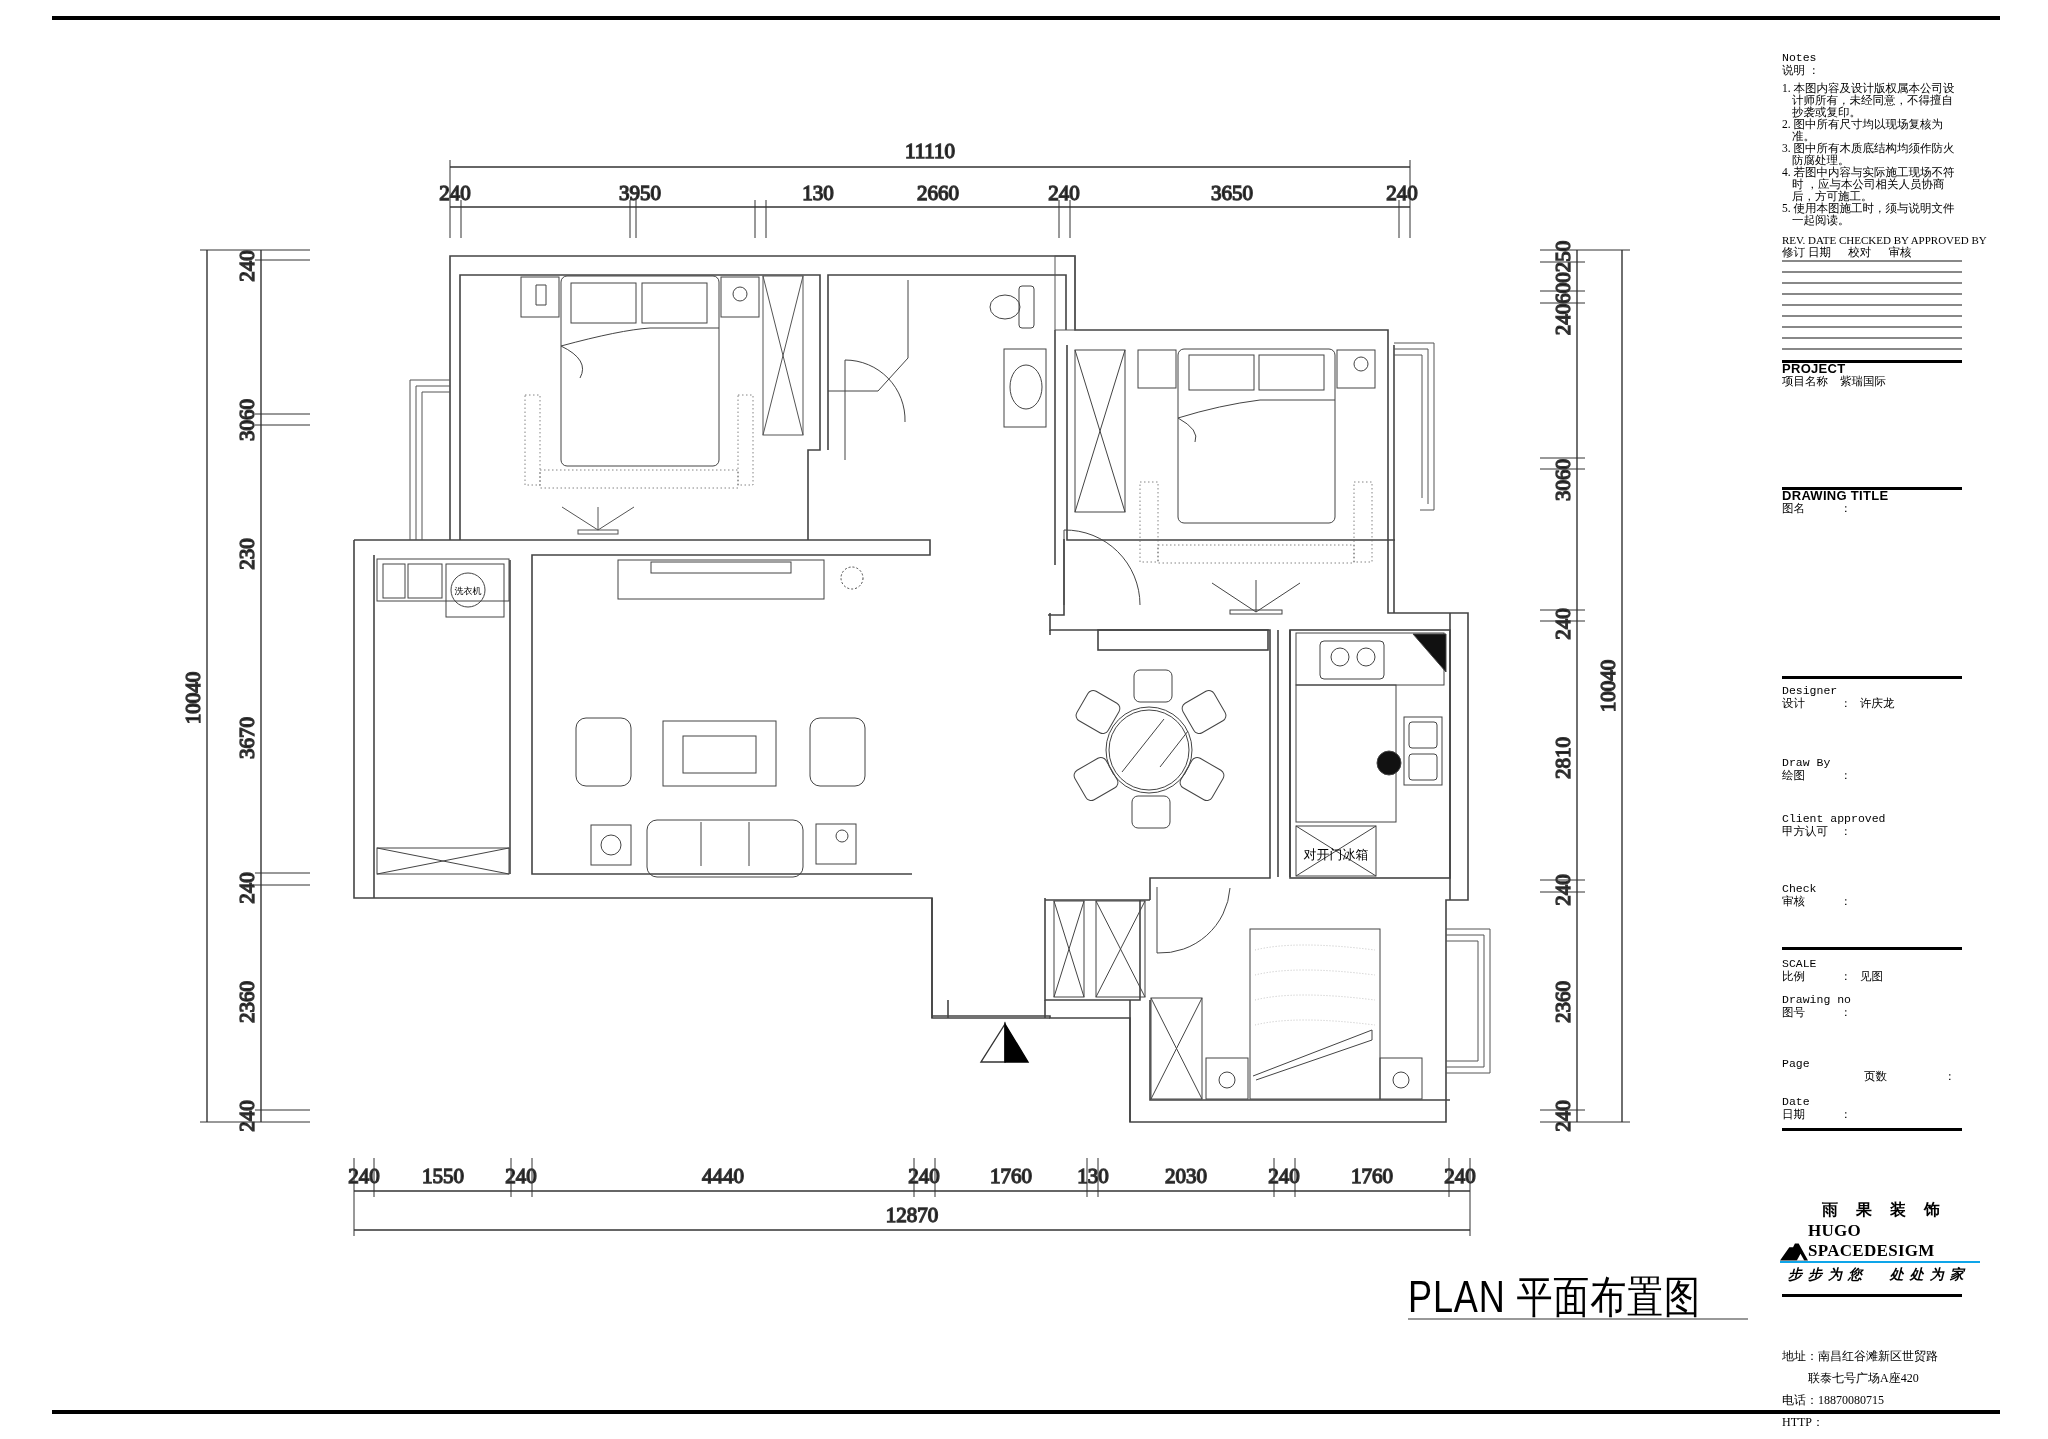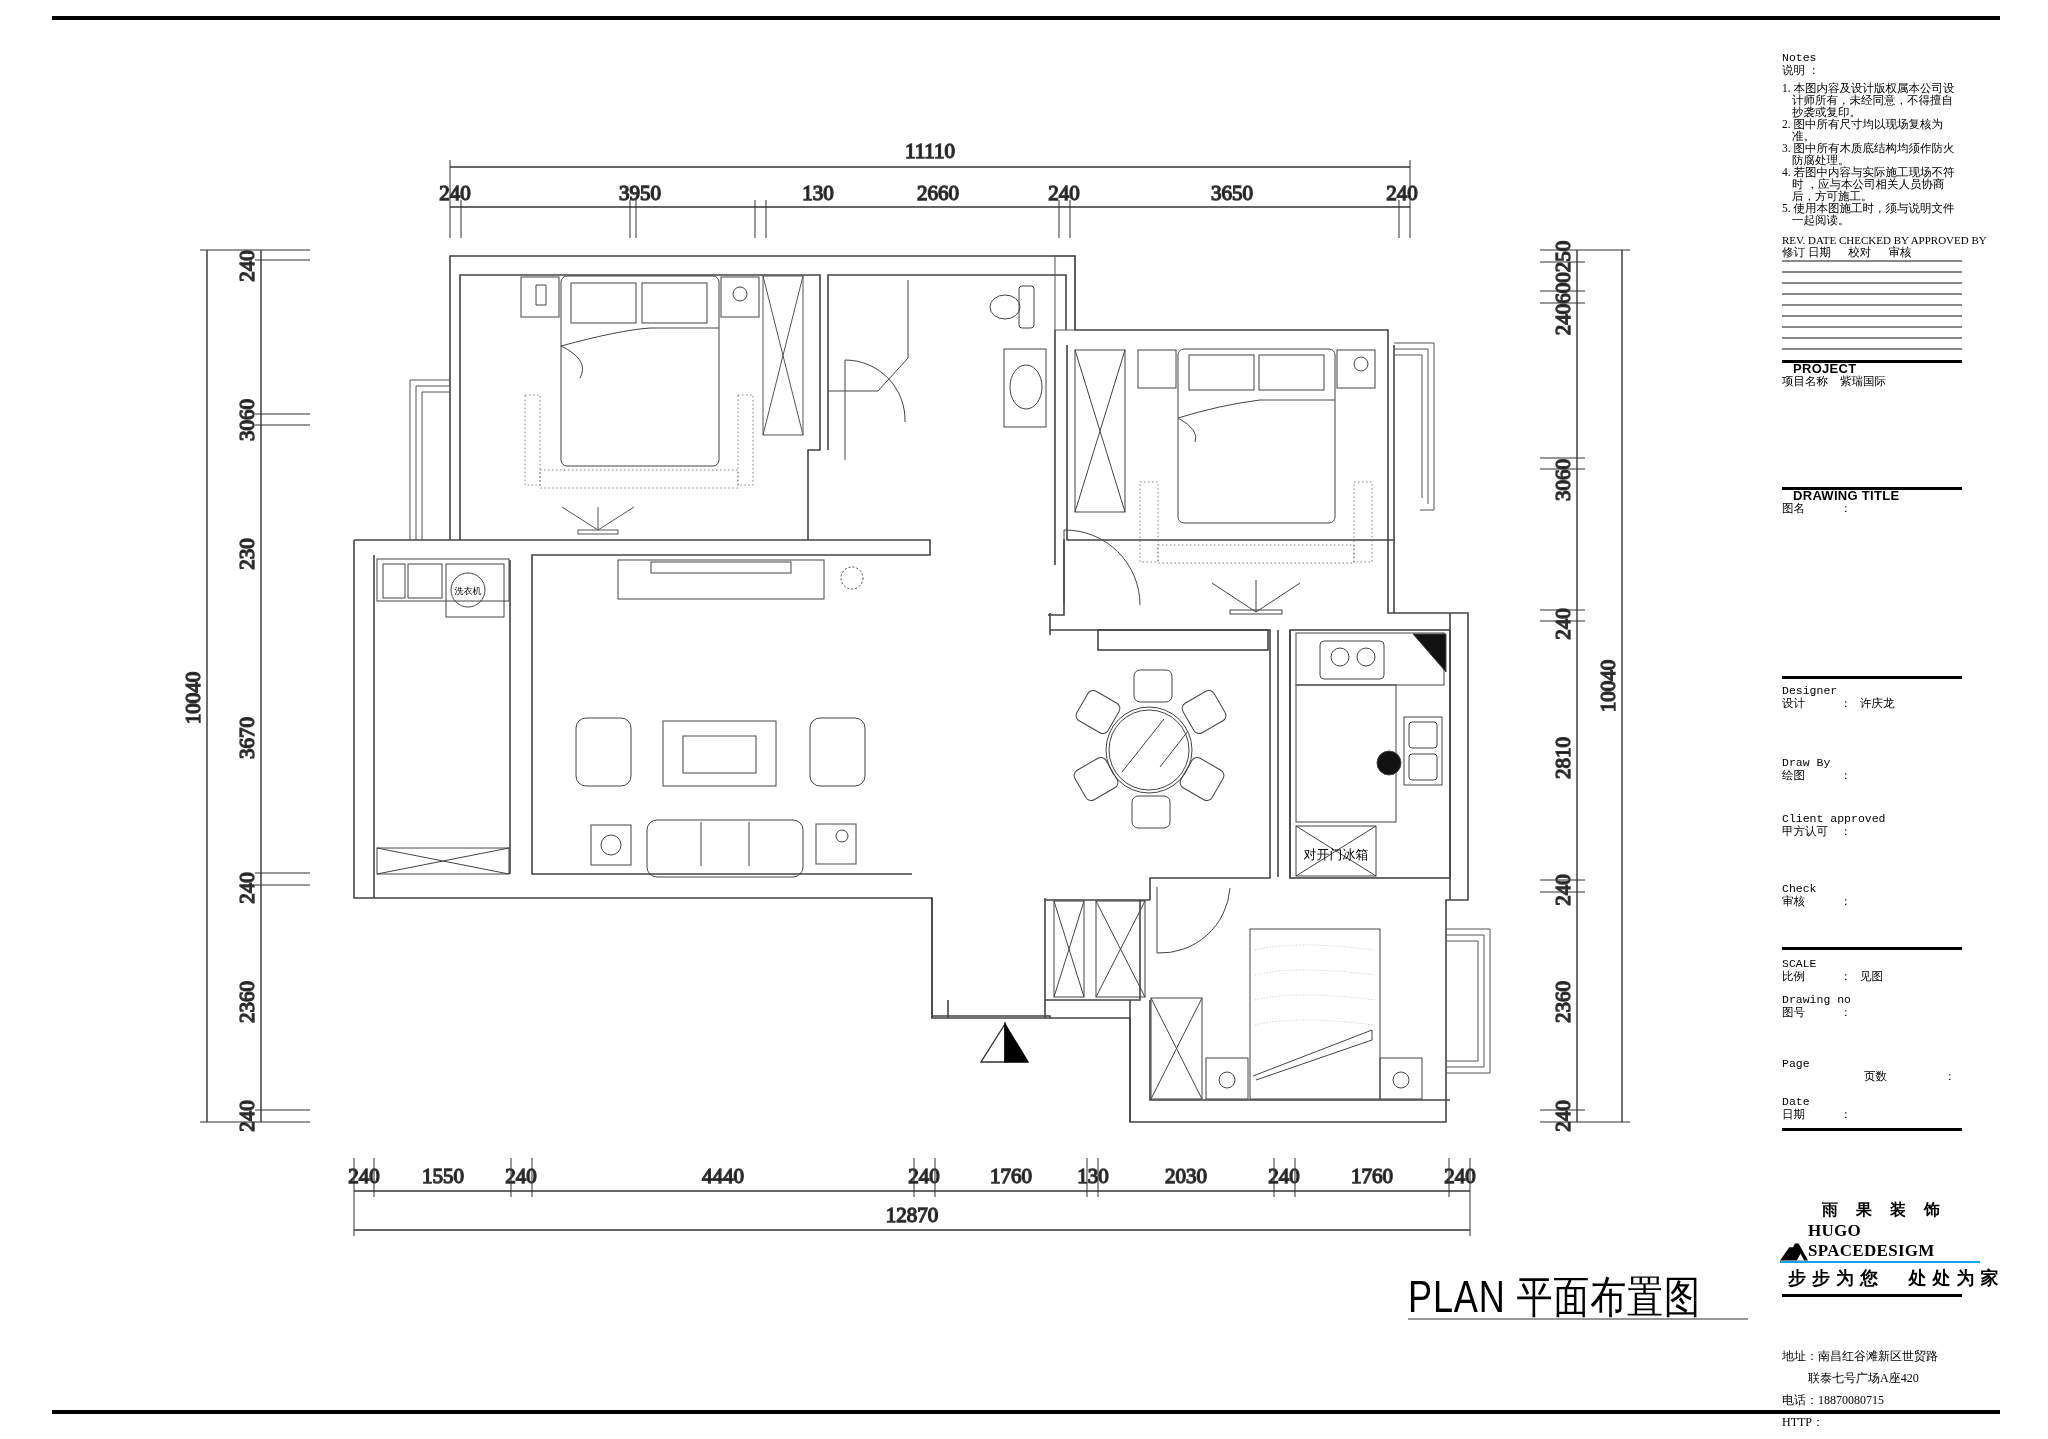--- a/index.html
+++ b/index.html
@@ -4,32 +4,32 @@
 <style>
   html,body{margin:0;padding:0;background:#fff;}
   body{width:2048px;height:1439px;position:relative;overflow:hidden;font-family:"Liberation Serif","DejaVu Serif",serif;color:#000;}
   .frame-top{position:absolute;left:52px;top:16px;width:1948px;height:4px;background:#000;}
   .frame-bot{position:absolute;left:52px;top:1410px;width:1948px;height:4px;background:#000;}
   svg.plan{position:absolute;left:0;top:0;}
   .dim{font-family:"Liberation Serif","DejaVu Serif",serif;font-size:21px;fill:#000;}
   .tb{position:absolute;left:1782px;top:52px;width:180px;font-size:11.5px;line-height:12px;}
   .tb .rule{height:3px;background:#000;margin:0;}
   .tb .thin{height:1.5px;background:#888;margin:9.5px 0 0 0;}
-  .tb .bold{font-family:"Liberation Sans","DejaVu Sans",sans-serif;font-weight:bold;font-size:13px;letter-spacing:0.3px;margin-left:11px;}
+  .tb .bold{font-family:"Liberation Sans","DejaVu Sans",sans-serif;font-weight:bold;font-size:13px;letter-spacing:0.3px;}
   .tb .mono{font-family:"Liberation Mono","DejaVu Sans Mono",monospace;font-size:11.5px;}
   .row{display:flex;}
   .row .k{width:58px;}
   .row .c{width:20px;}
   .notes-item{padding-left:10px;text-indent:-10px;}
   .plan-title{position:absolute;left:1408px;top:1268px;font-family:"Liberation Sans","DejaVu Sans",sans-serif;font-size:44px;letter-spacing:1px;transform:scaleX(0.82);transform-origin:left top;}
   .plan-title-line{position:absolute;left:1408px;top:1318px;width:340px;height:2px;background:#999;}
   .logo{position:absolute;left:1780px;top:1200px;width:200px;}
   .logo .cn{font-family:Liberation Serif, serif;font-size:16px;font-weight:bold;letter-spacing:18px;padding-left:42px;}
   .logo .en{font-family:"Liberation Serif",serif;font-size:17px;font-weight:bold;letter-spacing:0.3px;display:flex;align-items:flex-end;border-bottom:2px solid #0ea5e9;}
-  .logo .slogan{font-family:"DejaVu Serif",serif;font-size:18px;font-weight:bold;letter-spacing:6px;padding-left:8px;margin-top:3px;}
+  .logo .slogan{font-family:"DejaVu Serif",serif;font-size:14px;font-weight:bold;letter-spacing:6px;padding-left:8px;margin-top:3px;font-style:italic;}
   .addr{position:absolute;left:1782px;top:1345px;width:200px;font-size:12px;line-height:22px;}
   .addr-rule{position:absolute;left:1782px;top:1294px;width:180px;height:3px;background:#000;}
 </style>
 </head>
 <body>
 
 <div class="frame-top"></div>
 <div class="frame-bot"></div>
 
 <svg class="plan" width="1760" height="1439" viewBox="0 0 1760 1439" fill="none" stroke="#333" stroke-width="1.4">

